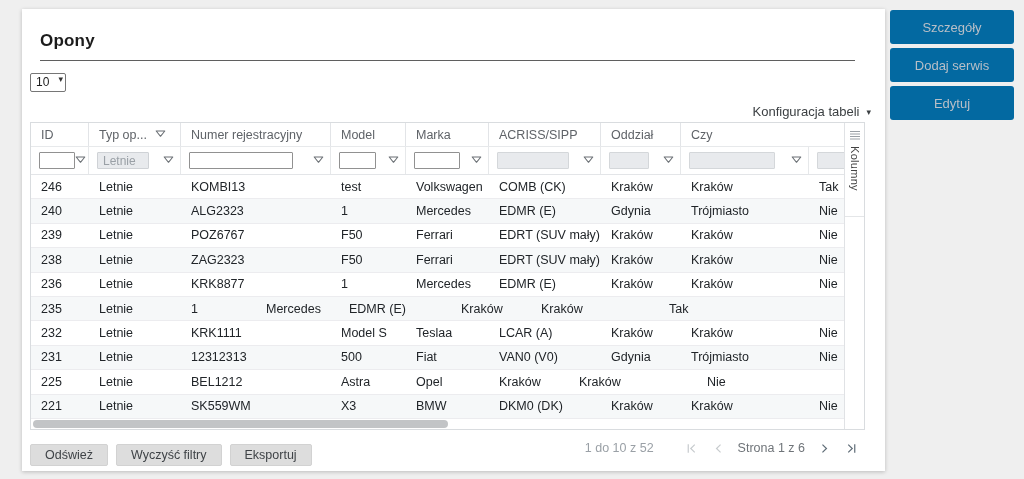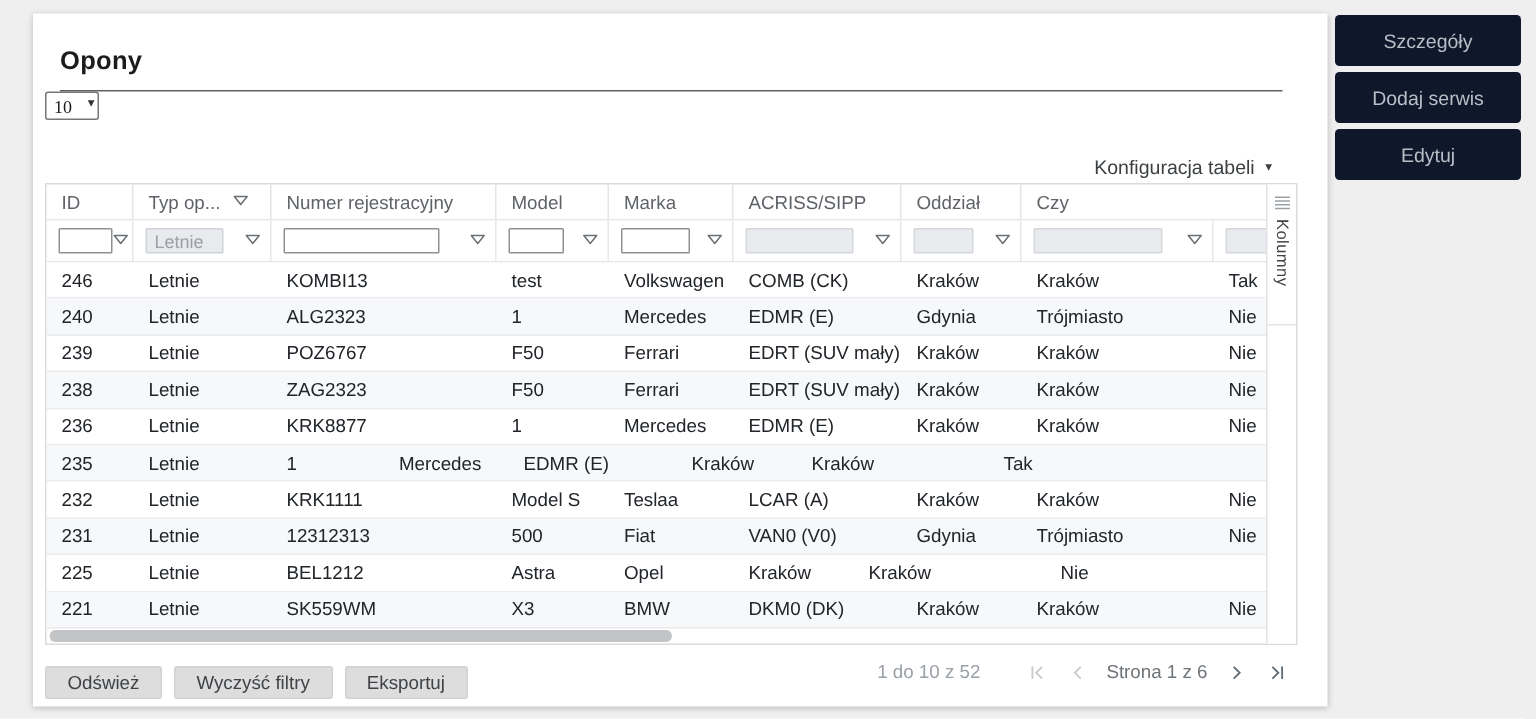--- a/index.html
+++ b/index.html
@@ -19,33 +19,33 @@
     box-shadow:0 1px 4px rgba(0,0,0,.22);
   }
   .title {
     position:absolute; left:18px; top:22px;
     font-size:17px; font-weight:bold; color:#1c1c1c; letter-spacing:.2px;
   }
   .title-rule {
     position:absolute; left:18px; top:51px; width:815px; height:0;
     border-top:1.5px solid #5f5f5f;
   }
-  .page-size-wrap { position:absolute; left:8px; top:52px; width:36px; height:19px;font-family:Liberation Serif, serif; }
+  .page-size-wrap { position:absolute; left:8px; top:63px; width:36px; height:19px; }
   .page-size {
     appearance:none; -webkit-appearance:none;
     width:36px; height:19px; border:1px solid #767676; border-radius:2px;
     background:#fff; font-size:12px; color:#1c1c1c; padding:0 12px 0 5px;
     font-family:inherit;
   }
   .page-size-wrap::after {
     content:"\25BE"; position:absolute; right:3px; top:2px;
     font-size:9px; color:#333; pointer-events:none;
   }
   .table-config {
-    position:absolute; right:37px; top:95px; font-size:13px; color:#3c4043;
+    position:absolute; right:14px; top:95px; font-size:13px; color:#3c4043;
     cursor:pointer; display:flex; align-items:center; gap:7px;
   }
   .table-config .caret { font-size:9px; color:#3c4043; }
 
   
   .grid-wrap {
     position:absolute; left:8px; top:113px; width:835px; height:308px;
     border:1px solid #d9dcdf; background:#fff; display:flex;
   }
   .grid-main { width:813px; display:flex; flex-direction:column; overflow:hidden; }
@@ -114,21 +114,21 @@
   .footer-actions { position:absolute; left:8px; top:435px; display:flex; gap:8px; }
   .footer-actions button {
     height:22px; padding:0 14px; background:#dddddd; border:1px solid #d2d2d2;
     border-radius:2px; font-size:12.5px; color:#3f4347; font-family:inherit; cursor:pointer;
   }
 
   
   .side-actions { position:absolute; left:890px; top:10px; width:134px; }
   .side-btn {
     display:block; width:124px; height:34px; margin-bottom:4px;
-    background:#0f172a; color:#b9bfc7; border:none; border-radius:3px;
+    background:#0369a1; color:#b9bfc7; border:none; border-radius:3px;
     font-size:13px; font-family:inherit; cursor:default;
   }
 </style>
 </head>
 <body>
 
 <div class="screen">
 
   <div class="card">
     <div class="title">Opony</div>

